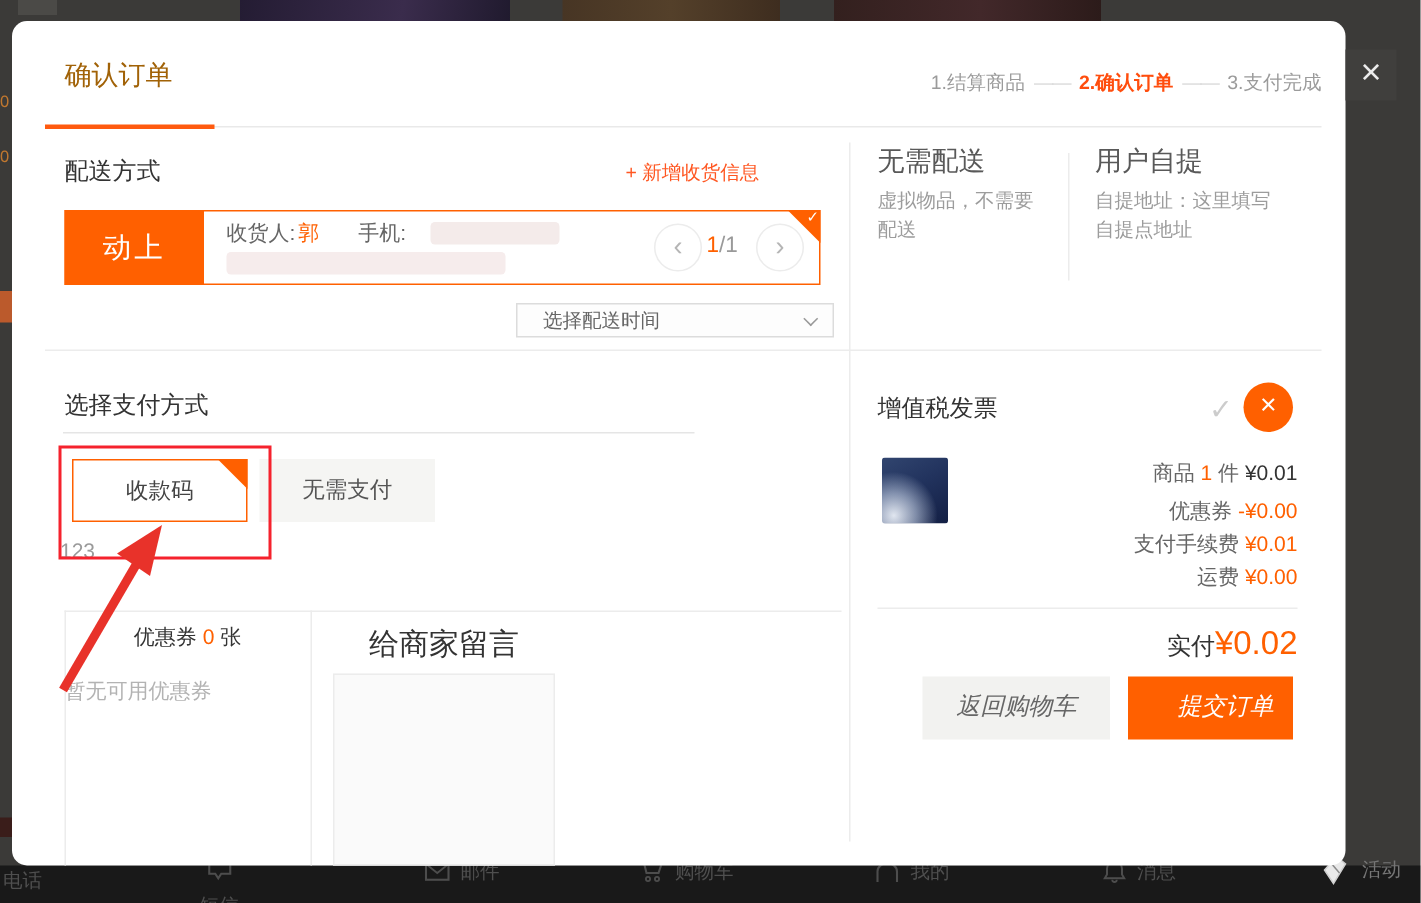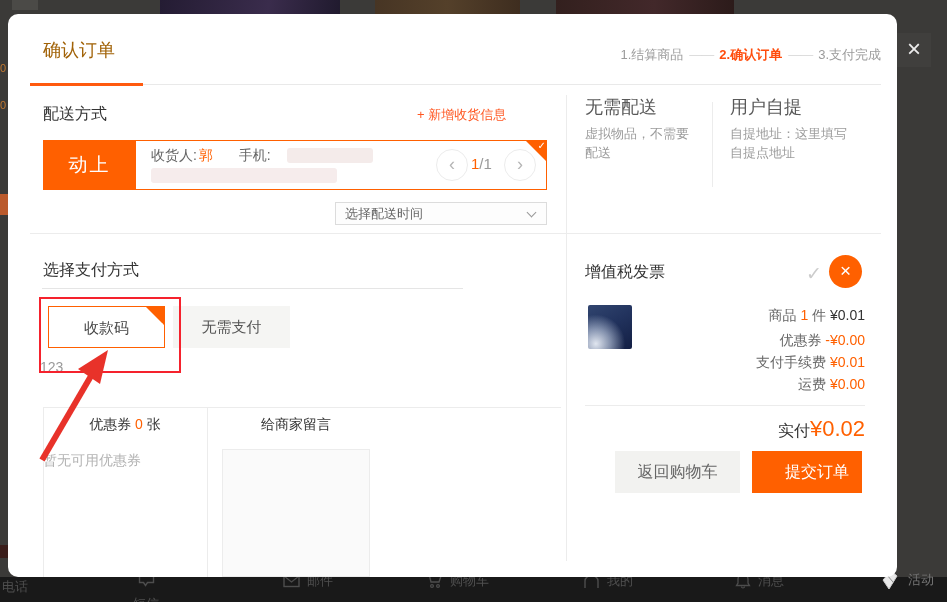--- a/index.html
+++ b/index.html
@@ -60,22 +60,22 @@
   .addr-line { left:107px; top:6px; font-size:14px; color:#666; }
   .addr-name { color:#ff6000; padding-left:2px; }
   .blur1 { left:243px; top:7px; width:86px; height:15px; background:#f4ebea; border-radius:3px; }
   .blur2 { left:107px; top:27px; width:186px; height:15px; background:#f6ecec; border-radius:3px; }
   .pg-btn { top:8px; width:32px; height:32px; border:1px solid #ececec; border-radius:50%;
             color:#b5b5b5; font-size:18px; line-height:29px; text-align:center; background:#fff; cursor:pointer; }
   .pg-prev { left:392px; } .pg-next { left:460px; }
   .pg-text { left:427px; top:14px; font-size:15px; color:#999; }
   .pg-text b { color:#ff6000; font-weight:normal; }
 
-  .time-select { left:327px; top:188px; width:212px; height:23px; border:1px solid #dcdcdc; background:#fdfdfd;
-                 font-size:13px; color:#666; line-height:21px; padding-left:9px; cursor:pointer; }
+  .time-select { left:336px; top:188px; width:212px; height:23px; border:1px solid #dcdcdc; background:#fdfdfd;
+                 font-size:13px; color:#666; line-height:21px; padding-left:17px; cursor:pointer; }
   .chev { position:absolute; right:11px; top:6px; width:7px; height:7px;
           border-right:1px solid #999; border-bottom:1px solid #999; transform:rotate(45deg); }
 
   .divider-h { left:22px; top:219px; width:851px; height:1px; background:#ececec; }
   .divider-v-main { left:558px; top:81px; width:1px; height:466px; background:#ececec; }
   .divider-v-cols { left:704px; top:88px; width:1px; height:85px; background:#ececec; }
 
   .opt-title { font-size:18px; color:#595959; }
   .opt-desc  { font-size:13px; color:#9c9c9c; line-height:19px; }
   .nd-title { left:577px; top:81px; } .nd-desc { left:577px; top:110px; width:115px; }
@@ -94,40 +94,40 @@
   .anno-arrow { left:20px; top:322px; width:110px; height:135px; z-index:4; pointer-events:none; }
   .pay-note { left:32px; top:345px; font-size:14px; color:#9a9a9a; }
 
   
   .rule-low { left:35px; top:393px; width:518px; height:1px; background:#ececec; }
   .vline-a { left:35px;  top:393px; width:1px; height:170px; background:#ececec; }
   .vline-b { left:199px; top:393px; width:1px; height:170px; background:#ececec; }
   .coupon-head { left:35px; top:402px; width:164px; text-align:center; font-size:14px; color:#333; }
   .coupon-head b { color:#ff6000; font-weight:normal; }
   .coupon-empty { left:35px; top:438px; width:164px; text-align:left; font-size:14px; color:#b3b3b3; }
-  .msg-head { left:199px; top:402px; width:178px; text-align:center; font-size:14px; color:#333; }
+  .msg-head { left:199px; top:402px; width:178px; text-align:center; font-size:20px; color:#333; }
   .msg-area { left:214px; top:435px; width:148px; height:128px; background:#fafafa; border:1px solid #ececec; resize:none; }
 
   
   .inv-title { left:577px; top:248px; font-size:16px; color:#333; }
   .inv-check { left:798px; top:248px; font-size:19px; color:#ccc; cursor:pointer; }
   .inv-x { left:821px; top:241px; width:33px; height:33px; border-radius:50%; background:#ff6000; color:#fff;
            font-size:19px; line-height:31px; text-align:center; cursor:pointer; }
   .thumb { left:580px; top:291px; width:44px; height:44px; border-radius:2px;
            background:
              radial-gradient(circle at 18% 88%, rgba(235,240,248,.95) 0%, rgba(210,222,240,.55) 28%, rgba(60,84,140,0) 55%),
              linear-gradient(150deg,#31456f 0%,#22335e 45%,#131f44 100%); }
   .sum-line { right:32px; text-align:right; font-size:14px; color:#666; }
   .sum-line .v-orange { color:#ff6000; }
   .sum-line .v-dark { color:#333; }
   .sl1 { top:293px; } .sl2 { top:318px; } .sl3 { top:340px; } .sl4 { top:362px; }
   .rule-sum { left:577px; top:391px; width:280px; height:1px; background:#ececec; }
   .total-line { right:32px; top:402px; text-align:right; font-size:16px; color:#333; }
   .total-line b { color:#ff6000; font-size:22px; font-weight:normal; }
-  .btn { top:437px; height:42px; font-size:16px; text-align:center; line-height:42px; cursor:pointer; border:none; }
+  .btn { top:437px; height:42px; font-size:16px; text-align:center; line-height:42px; cursor:pointer; border:none;font-style:italic; }
   .btn-back { left:607px; width:125px; background:#f2f2f0; color:#666; }
   .btn-submit { left:744px; width:110px; background:#ff6000; color:#fff;padding-left:20px; }
 </style>
 </head>
 <body>
 
 <div class="abs bg-img1"></div>
 <div class="abs bg-img2"></div>
 <div class="abs bg-img3"></div>
 <div class="abs bg-box"></div>

